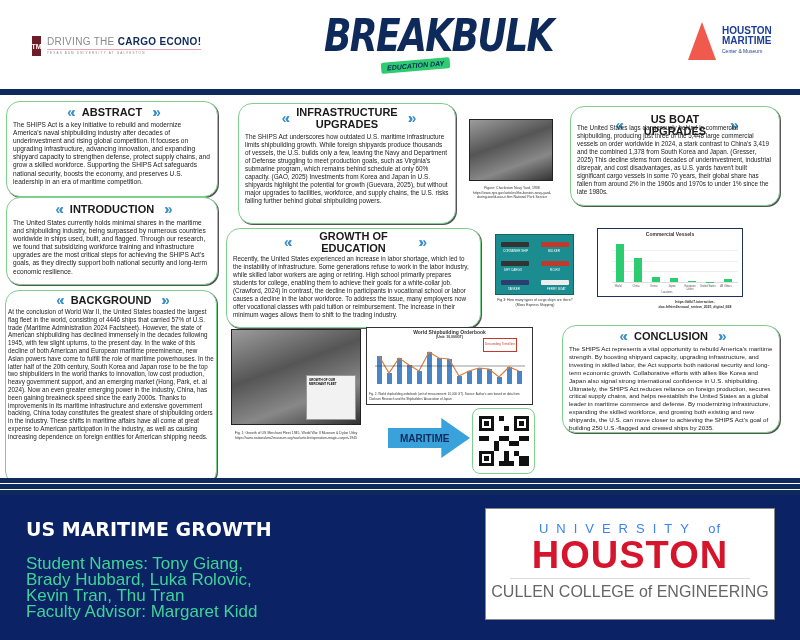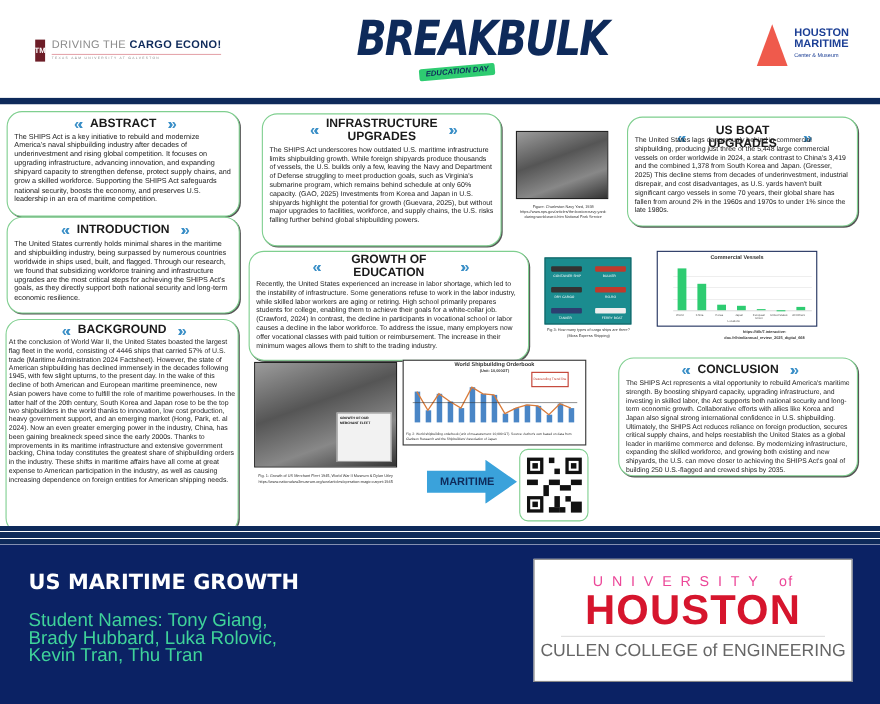--- a/index.html
+++ b/index.html
@@ -51,21 +51,21 @@
   .qr-box { border: 1.5px solid #7fcf8f; border-radius: 8px; background: #fff; }
   .sources-arrow { background: #3aa2db; color: #0e2a5a; font-weight: bold; font-size: 10px; clip-path: polygon(0 25%, 65% 25%, 65% 0, 100% 50%, 65% 100%, 65% 75%, 0 75%); display: flex; align-items: center; padding-left: 12px; }
 
   .stripes { left: 0; top: 478px; width: 800px; height: 22px; background: repeating-linear-gradient(180deg, #0e2a5a 0 5px, #fff 5px 6px); }
 
   
   .footer { left: 0; top: 495px; width: 800px; height: 145px; background: #0b2264; }
   .f-title { left: 26px; top: 518px; color: #fff; font-weight: bold; font-size: 19px; font-family: "DejaVu Sans", sans-serif; }
   .f-info { left: 26px; top: 540px; color: #3fd39a; font-size: 17px; line-height: 16px; width: 240px; margin-top: 16px; }
   .uh-logo { left: 485px; top: 508px; width: 290px; height: 112px; background: #fff; border: 1px solid #888; display: flex; flex-direction: column; align-items: center; padding-top: 12px; }
-  .uh-univ { color: #ec4899; font-size: 13px; letter-spacing: 8px; }
+  .uh-univ { color: #3b82f6; font-size: 13px; letter-spacing: 8px; }
   .uh-univ span { letter-spacing: 1px; }
   .uh-houston { color: #d6152d; font-size: 38px; font-weight: bold; line-height: 38px; letter-spacing: 1px; }
   .uh-line { width: 240px; height: 1px; background: #ddd; margin: 4px 0; }
   .uh-cullen { color: #666; font-size: 16px; }
 </style>
 </head>
 <body>
 
 <div class="abs header"></div>
 
@@ -261,20 +261,21 @@
       <rect x="6" y="9" width="1" height="1" fill="#111"></rect>
   </svg>
 </div>
 
 <div class="abs stripes"></div>
 
 <div class="abs footer"></div>
 <div class="abs f-title">US MARITIME GROWTH</div>
 <div class="abs f-info">
   <div>Student Names: Tony Giang, Brady Hubbard, Luka Rolovic, Kevin Tran, Thu Tran</div>
+  <div>Faculty Advisor: Margaret Kidd</div>
 </div>
 
 <div class="abs uh-logo">
   <div class="uh-univ"><span style="letter-spacing:8px;">UNIVERSITY</span> <span>of</span></div>
   <div class="uh-houston">HOUSTON</div>
   <div class="uh-line"></div>
   <div class="uh-cullen">CULLEN COLLEGE of ENGINEERING</div>
 </div>
 
 </body></html>

